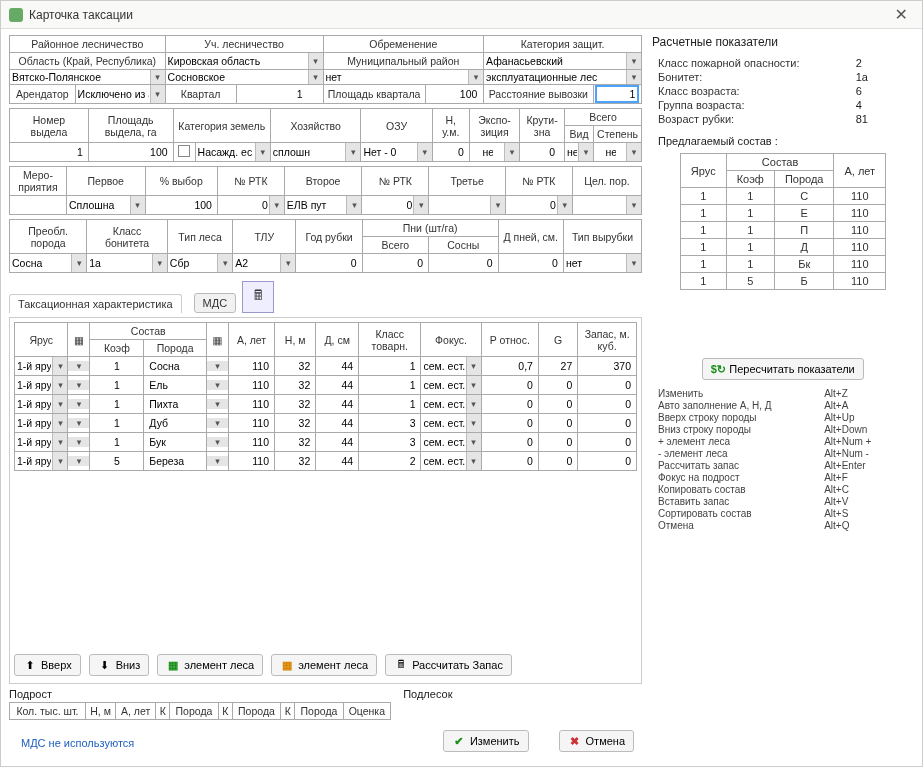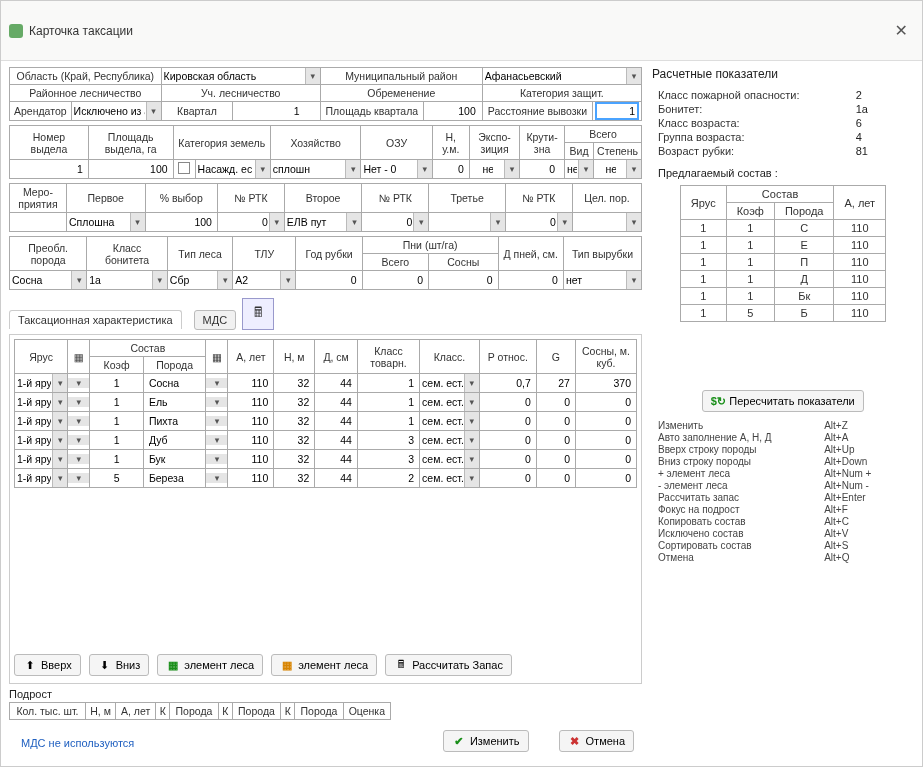--- a/index.html
+++ b/index.html
@@ -1,18 +1,18 @@
 <!DOCTYPE html>
 <html><head>
 <meta charset="utf-8">
 <style>
 * { box-sizing: border-box; margin: 0; padding: 0; }
 body { font-family: Tahoma, Arial, sans-serif; font-size: 11px; background: #f9f9f8; color: #333; }
 .window { width: 923px; height: 767px; background: #fff; border: 1px solid #ccc; display: flex; flex-direction: column; }
-.titlebar { display: flex; align-items: center; padding: 20px 8px; background: #f9f9f8; border-bottom: 1px solid #ddd; }
+.titlebar { display: flex; align-items: center; padding: 4px 8px; background: #f9f9f8; border-bottom: 1px solid #ddd; }
 .titlebar .icon { width:14px; height:14px; background:#6a6; border-radius:3px; margin-right:6px; }
 .titlebar-title { flex:1; font-size:12px; }
 .close-x { font-size:16px; padding:0 6px; cursor:pointer; color:#555; }
 .content { flex:1; display:flex; padding:6px 8px 6px 8px; gap:10px; overflow:hidden; }
 .left { flex:1; display:flex; flex-direction:column; gap:4px; overflow:hidden;}
 .right { width:262px; display:flex; flex-direction:column; gap:4px; }
 table.grid { border-collapse:collapse; width:100%; }
 table.grid td, table.grid th { border:1px solid #aaa; padding:2px 3px; font-size:10.5px; text-align:center; vertical-align:middle; background:#fff; }
 table.grid th { font-weight:normal; background:#fff; }
 .inp { width:100%; border:none; font-size:10.5px; padding:1px 2px; text-align:right; background:#fff; font-family:inherit; }
@@ -55,30 +55,36 @@
     <div class="close-x">✕</div>
   </div>
 
   <div class="content">
 
     <div class="left">
 
       <table class="grid">
         <tbody>
             <tr>
+          <th colspan="2">Районное лесничество</th>
+          <th colspan="2">Уч. лесничество</th>
+          <th colspan="2">Обременение</th>
+          <th colspan="2">Категория защит.</th>
+        </tr>
+        <tr>
           <th colspan="2">Область (Край, Республика)</th>
           <td colspan="2" class="sel-cell"><input class="inp inp-l" value="Кировская область" style=""><span class="sel-arrow">▾</span></td>
           <th colspan="2">Муниципальный район</th>
           <td colspan="2" class="sel-cell"><input class="inp inp-l" value="Афанасьевский" style=""><span class="sel-arrow">▾</span></td>
         </tr>
         <tr>
-          <th colspan="2">Районное лесничество</th>
-          <th colspan="2">Уч. лесничество</th>
-          <th colspan="2">Обременение</th>
-          <th colspan="2">Категория защит.</th>
+          <td colspan="2" class="sel-cell"><input class="inp inp-l" value="Вятско-Полянское" style=""><span class="sel-arrow">▾</span></td>
+          <td colspan="2" class="sel-cell"><input class="inp inp-l" value="Сосновское" style=""><span class="sel-arrow">▾</span></td>
+          <td colspan="2" class="sel-cell"><input class="inp inp-l" value="нет" style=""><span class="sel-arrow">▾</span></td>
+          <td colspan="2" class="sel-cell"><input class="inp inp-l" value="эксплуатационные лес" style=""><span class="sel-arrow">▾</span></td>
         </tr>
         <tr>
           <th>Арендатор</th>
           <td class="sel-cell" style="width:90px"><input class="inp inp-l" value="Исключено из а" style=""><span class="sel-arrow">▾</span></td>
           <th>Квартал</th>
           <td><input class="inp" style="width: 50px;" value="1"></td>
           <th>Площадь квартала</th>
           <td><input class="inp" style="width: 50px;" value="100"></td>
           <th>Расстояние вывозки</th>
           <td><input class="inp highlight-input" style="width: 40px;" value="1"></td>
@@ -183,44 +189,44 @@
           <td><input class="inp" value="0" style=""></td>
           <td><input class="inp" value="0" style=""></td>
           <td><input class="inp" value="0" style=""></td>
           <td><input class="inp" value="0" style=""></td>
           <td class="sel-cell"><input class="inp inp-l" value="нет" style=""><span class="sel-arrow">▾</span></td>
         </tr>
       </tbody>
         </table>
 
       <div style="display:flex; align-items:flex-end; gap:6px; margin-top:4px;">
-        <div style="display:flex; gap:12px; align-items:flex-start;">
+        <div style="display:flex; gap:12px; align-items:center;">
           <div class="btn" style="background:#fff; border-color:#ccc; border-bottom:none; border-radius:3px 3px 0 0;">Таксационная характеристика</div>
           <div class="btn" style="background:#f1f1f1;">МДС</div>
         </div>
         <div class="calc-icon">🖩</div>
       </div>
 
       <div style="border:1px solid #ccc; padding:4px; flex:1; display:flex; flex-direction:column; gap:4px;">
         <table class="grid">
           <tbody>
               <tr>
             <th rowspan="2">Ярус</th>
             <th rowspan="2" class="small-icon-cell">▦</th>
             <th colspan="2">Состав</th>
             <th rowspan="2" class="small-icon-cell">▦</th>
             <th rowspan="2">А, лет</th>
             <th rowspan="2">Н, м</th>
             <th rowspan="2">Д, см</th>
             <th rowspan="2">Класс
 товарн.</th>
-            <th rowspan="2">Класс.</th>
+            <th rowspan="2">Фокус.</th>
             <th rowspan="2">Р относ.</th>
             <th rowspan="2">G</th>
-            <th rowspan="2">Сосны,
+            <th rowspan="2">Запас,
 м. куб.</th>
           </tr>
           <tr>
             <th>Коэф</th>
             <th>Порода</th>
           </tr>
           </tbody>
             <tbody id="tax-rows">
               <tr>
                 <td class="sel-cell"><input class="inp inp-l" value="1-й ярус" style=""><span class="sel-arrow">▾</span></td>
@@ -378,20 +384,21 @@
               <th>К</th>
               <th>Порода</th>
               <th>К</th>
               <th>Порода</th>
               <th>Оценка</th>
             </tr>
           </tbody>
             </table>
         </div>
         <div class="subbox" style="flex:1">
+          <div class="section-title">Подлесок</div>
         </div>
       </div>
 
       <div class="status-row">
         <div class="link-blue">МДС не используются</div>
         <div class="spacer"></div>
         <button class="btn">
             <span class="btn-icon green">✔</span>
             <span>Изменить</span>
           </button>
@@ -488,21 +495,21 @@
           <div>+ элемент леса</div>
           <div>Alt+Num +</div>
           <div>- элемент леса</div>
           <div>Alt+Num -</div>
           <div>Рассчитать запас</div>
           <div>Alt+Enter</div>
           <div>Фокус на подрост</div>
           <div>Alt+F</div>
           <div>Копировать состав</div>
           <div>Alt+C</div>
-          <div>Исключено состав</div>
+          <div>Вставить запас</div>
           <div>Alt+V</div>
           <div>Сортировать состав</div>
           <div>Alt+S</div>
           <div>Отмена</div>
           <div>Alt+Q</div>
         </div>
     </div>
   </div>
 </div>
 

